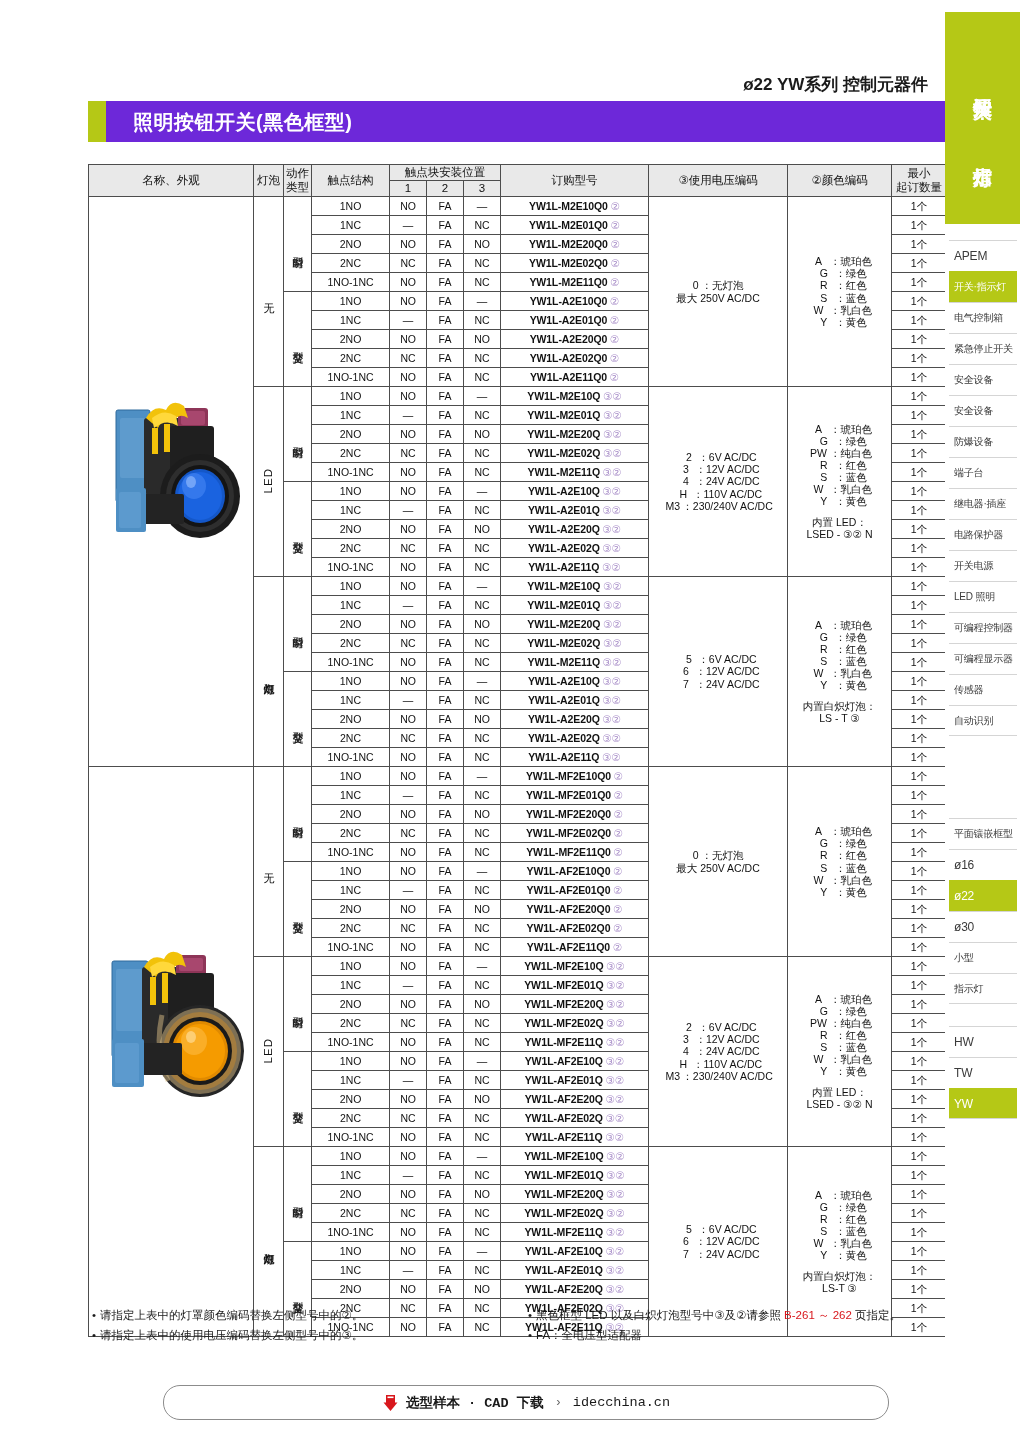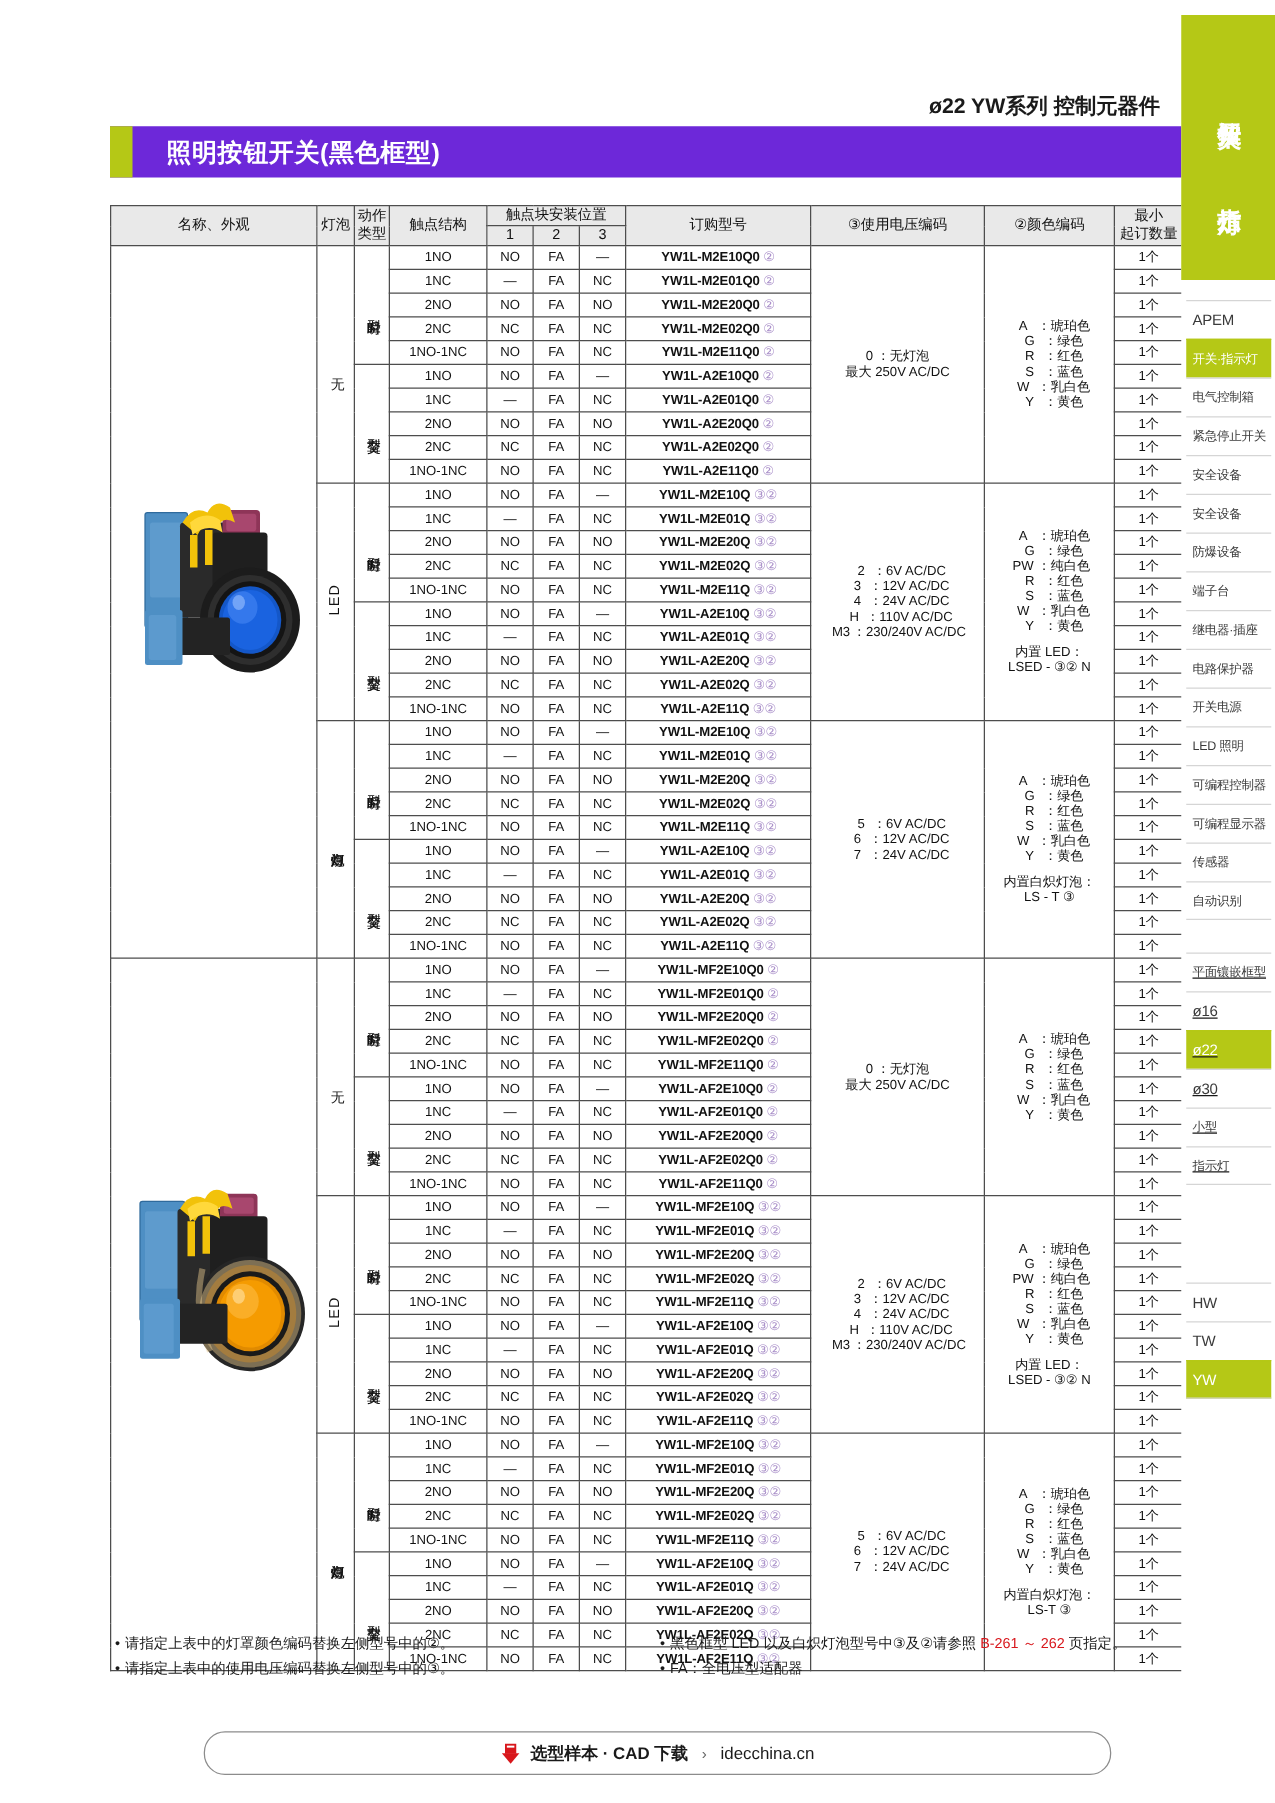--- a/index.html
+++ b/index.html
@@ -181,21 +181,21 @@
   .red { color: #d8171c; font-weight: normal; }
 
   
   .footer-box {
     position: absolute; left: 163px; top: 1385px;
     width: 726px; height: 35px;
     border: 1px solid #8c8c8c; border-radius: 17px;
     display: flex; align-items: center; justify-content: center;
     background: #fff;
   }
-  .footer-inner { display: flex; align-items: center; gap: 7px; }
+  .footer-inner { display: flex; align-items: center; gap: 7px; font-family: Liberation Mono, monospace; }
   .dl-icon { width: 17px; height: 18px; display: block; }
   .footer-txt { font-size: 13.5px; color: #1a1a1a; font-weight: bold; white-space: nowrap; }
   .footer-chev { font-size: 12px; color: #666; margin: 0 4px; }
   .footer-url { font-size: 13.5px; color: #1a1a1a; white-space: nowrap; }
   .pagebox {
     position: absolute; right: 8px; top: 1383px;
     width: 62px; height: 39px;
     background: #b5c816;
     display: flex; align-items: center; justify-content: center;
   }
@@ -978,21 +978,21 @@
         <div class="nav-item">
           <span>可编程显示器</span>
         </div>
         <div class="nav-item">
           <span>传感器</span>
         </div>
         <div class="nav-item last">
           <span>自动识别</span>
         </div>
       </div>
-    <div class="nav-group" id="navgroup2" style="top:762px;text-decoration:underline;">
+    <div class="nav-group" id="navgroup2" style="top:818px;">
         <div class="nav-item">
           <span>平面镶嵌框型</span>
         </div>
         <div class="nav-item latin">
           <span>ø16</span>
         </div>
         <div class="nav-item active latin">
           <span>ø22</span>
         </div>
         <div class="nav-item latin">

